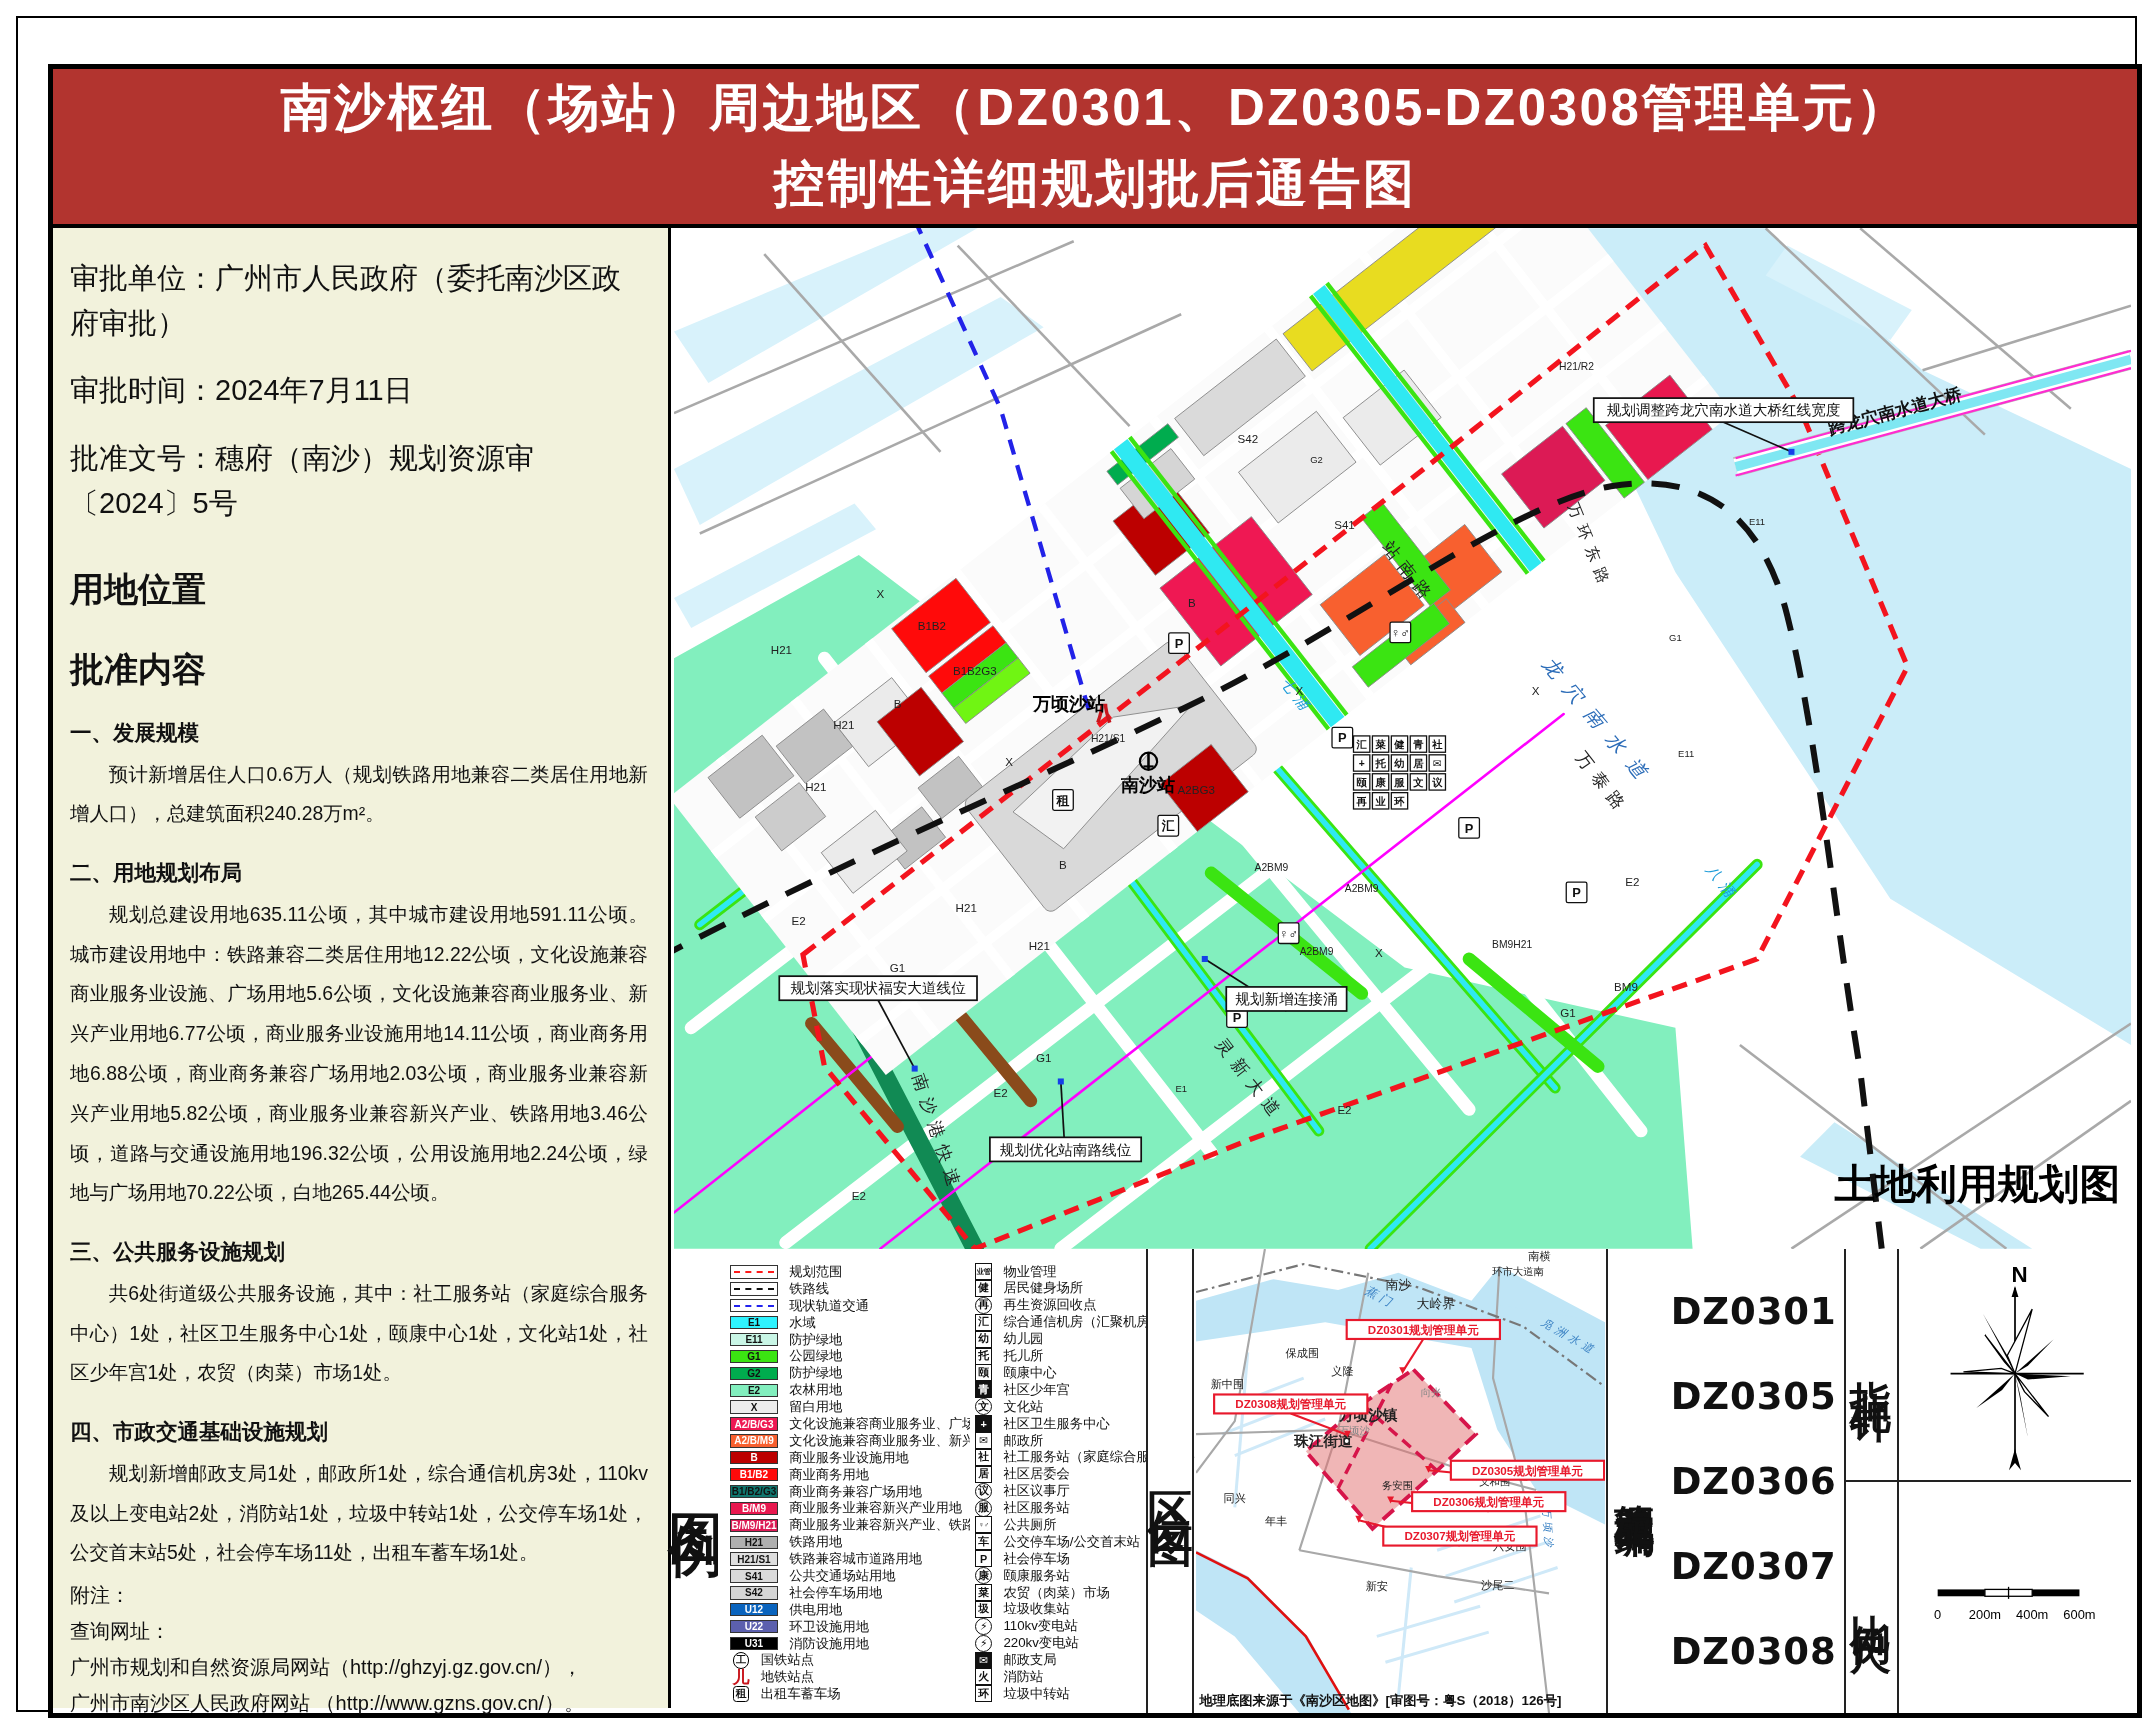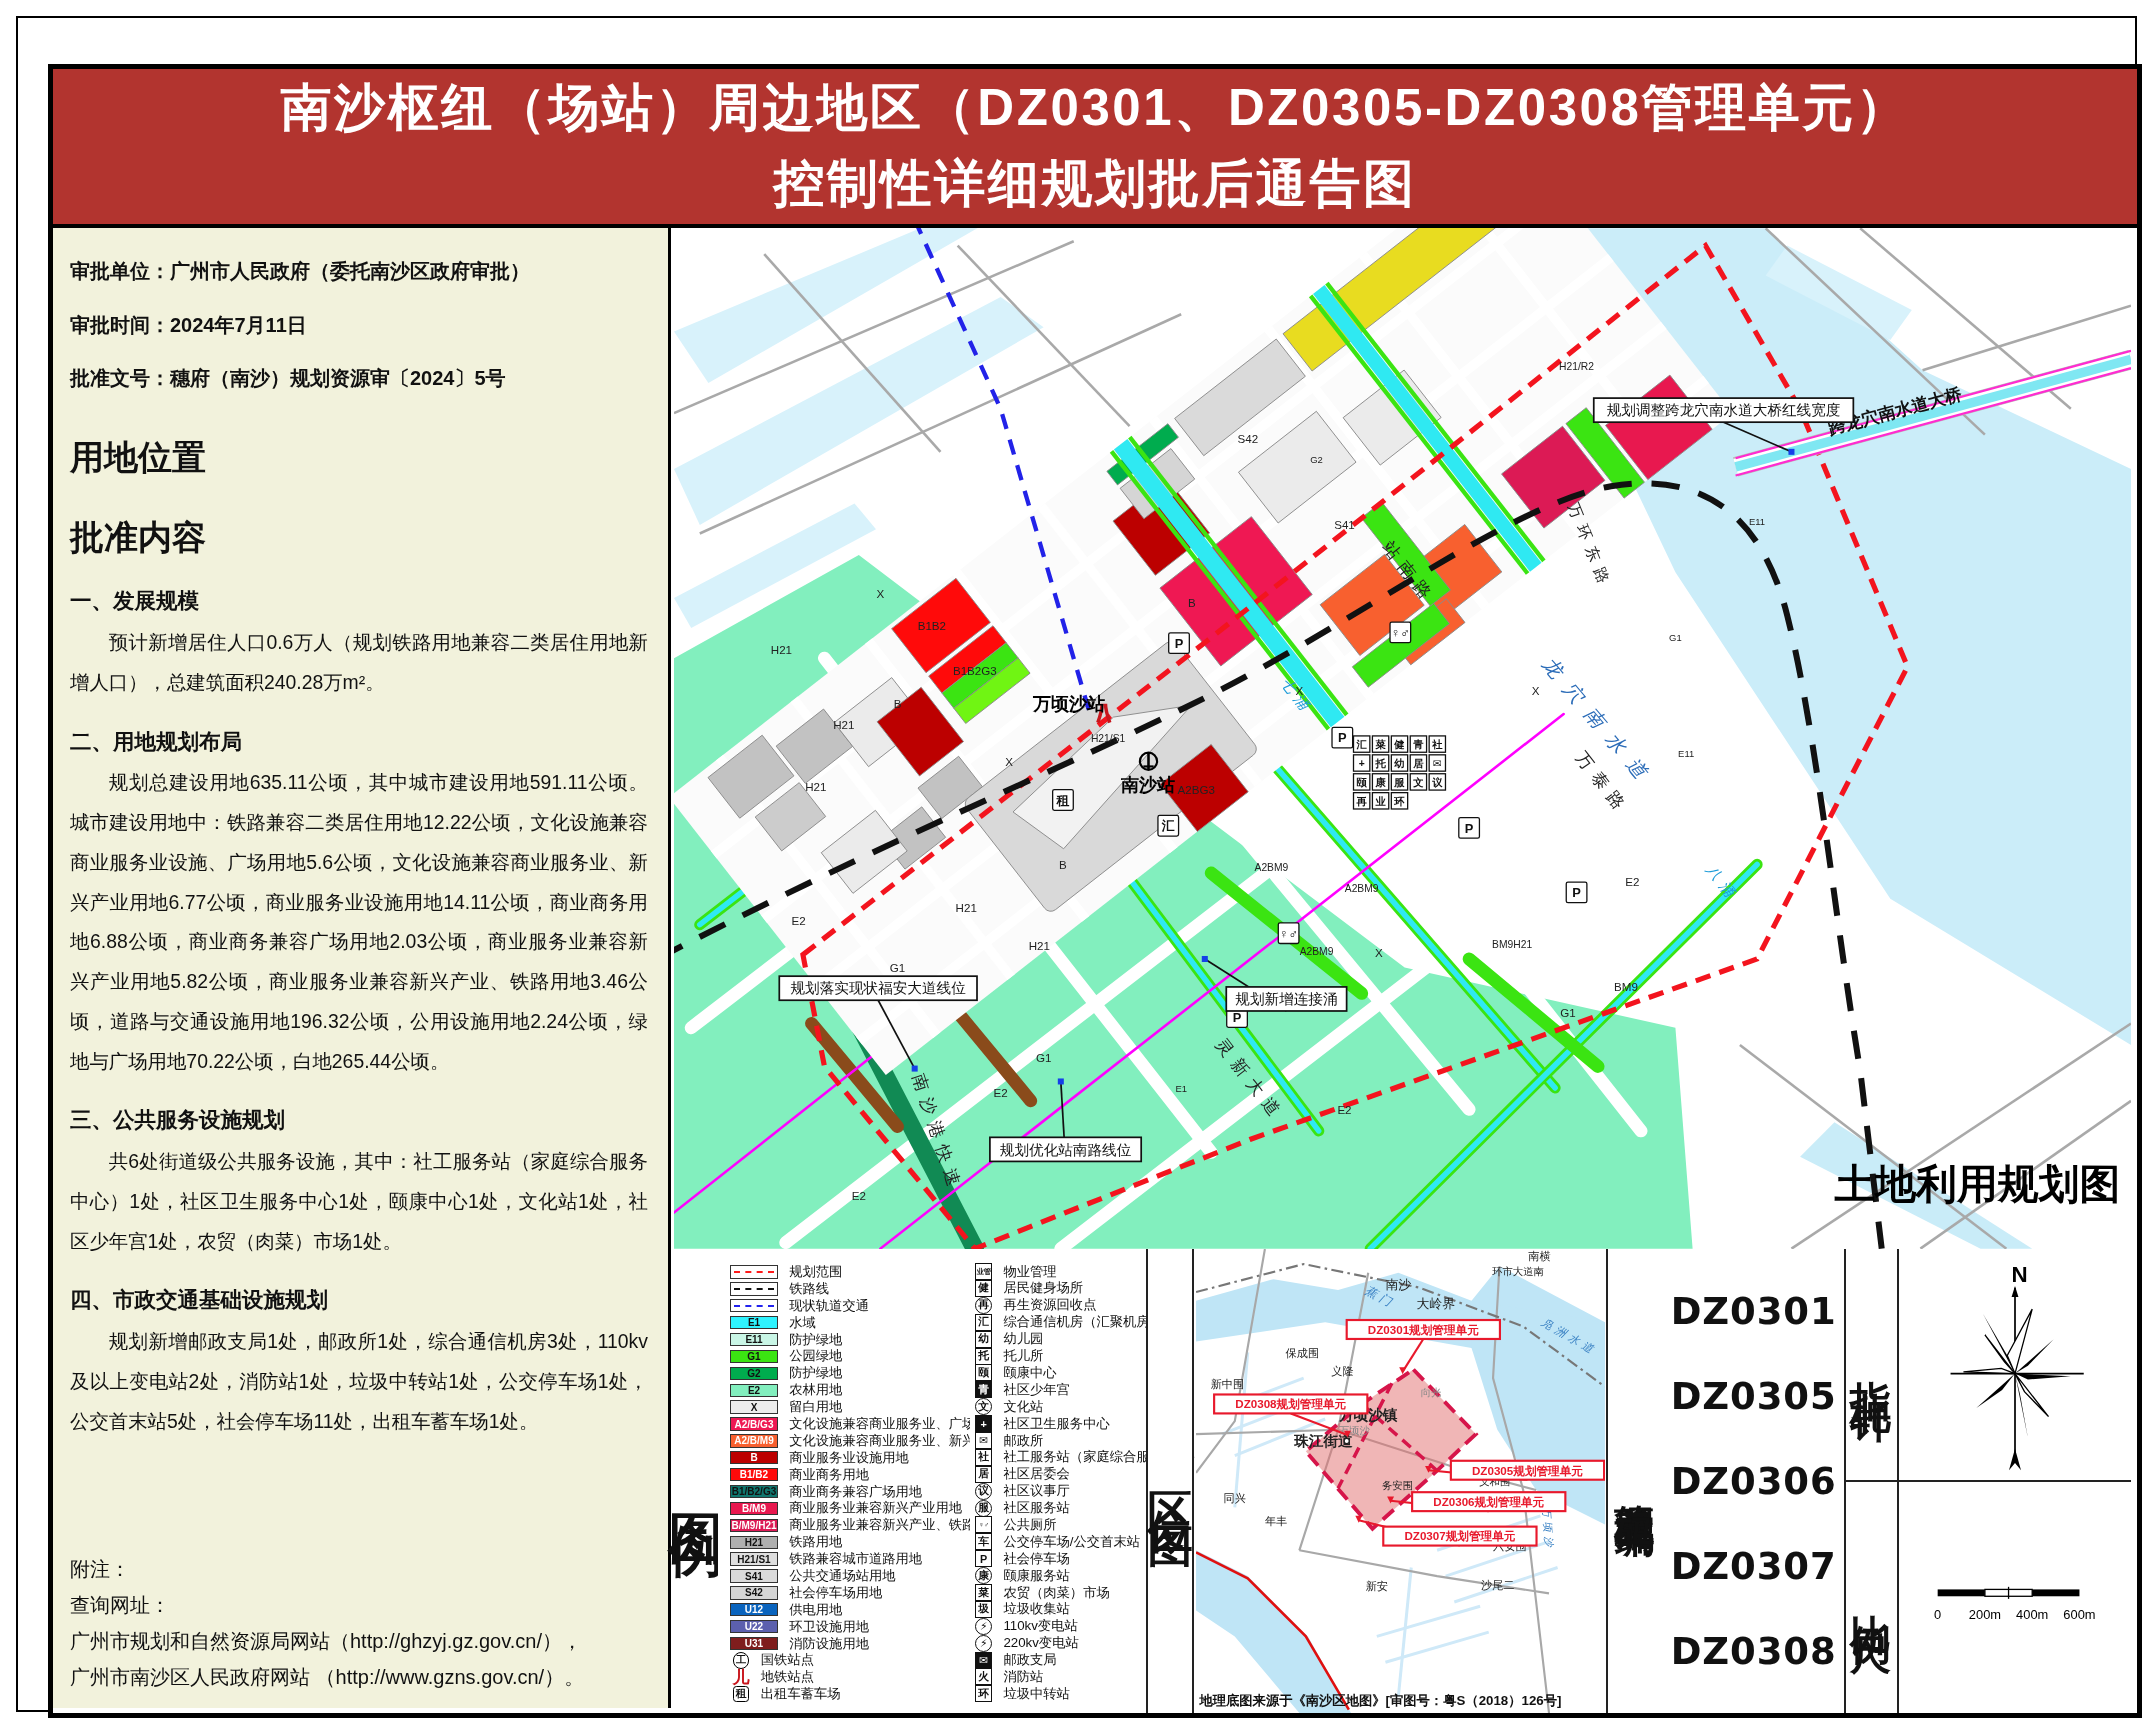--- a/index.html
+++ b/index.html
@@ -7,21 +7,21 @@
         font-family:"Liberation Sans","DejaVu Sans",sans-serif;color:#111;}
   .outer-line{position:absolute;left:15.5px;top:15.5px;width:2117px;height:1692px;border:2.6px solid #000;}
   .frame{position:absolute;left:48px;top:64px;width:2084px;height:1644px;border:5.2px solid #000;background:#fff;}
   
   .title{position:absolute;left:0;top:0;width:2084px;height:155px;background:#B2342F;border-bottom:4.3px solid #000;
          display:flex;flex-direction:column;align-items:center;justify-content:center;gap:7.7px;}
   .title div{color:#fff;font-weight:bold;font-size:51px;letter-spacing:2.6px;white-space:nowrap;}
   
   .panel{position:absolute;left:0;top:159px;width:618px;height:1480px;background:#F2F2DC;border-right:3.4px solid #000;
          box-sizing:border-box;padding:17px 20px 13px 17px;display:flex;flex-direction:column;}
-  .panel .appr{font-size:20px;font-weight:bold;line-height:1.55;margin:11.2px 0;}
+  .panel .appr{font-size:29px;font-weight:normal;line-height:1.55;margin:11.2px 0;}
   .panel h2{font-size:34px;margin:30px 0 4.3px 0;}
   .panel h3{font-size:21.5px;margin:20.6px 0 4.3px 0;}
   .panel p.body{font-size:19.4px;line-height:2.05;text-align:justify;text-indent:2em;margin:3.4px 0;}
   .panel .notes{margin-top:auto;font-size:20px;line-height:1.8;}
   
   .mapcell{position:absolute;left:621px;top:159px;width:1457px;height:1021px;background:#fff;overflow:hidden;}
   .mapcell svg{display:block;}
   
   .bcell{position:absolute;top:1180px;height:464px;background:#fff;box-sizing:border-box;}
   .vlabel{writing-mode:vertical-rl;text-orientation:upright;font-weight:bold;
@@ -446,21 +446,21 @@
         </div>
         <div class="lgrow">
           <div class="lgsw" style="background: rgb(10, 100, 190); color: rgb(255, 255, 255);">U12</div>
           <div class="lglab">供电用地</div>
         </div>
         <div class="lgrow">
           <div class="lgsw" style="background: rgb(92, 96, 174); color: rgb(255, 255, 255);">U22</div>
           <div class="lglab">环卫设施用地</div>
         </div>
         <div class="lgrow">
-          <div class="lgsw" style="background: #7f1d1d; color: rgb(255, 255, 255);">U31</div>
+          <div class="lgsw" style="background: #000000; color: rgb(255, 255, 255);">U31</div>
           <div class="lglab">消防设施用地</div>
         </div>
         <div class="lgrow">
           <div class="lgpt">
             <div class="railglyph">工</div>
           </div>
           <div class="lglab">国铁站点</div>
         </div>
         <div class="lgrow">
           <div class="lgpt">

